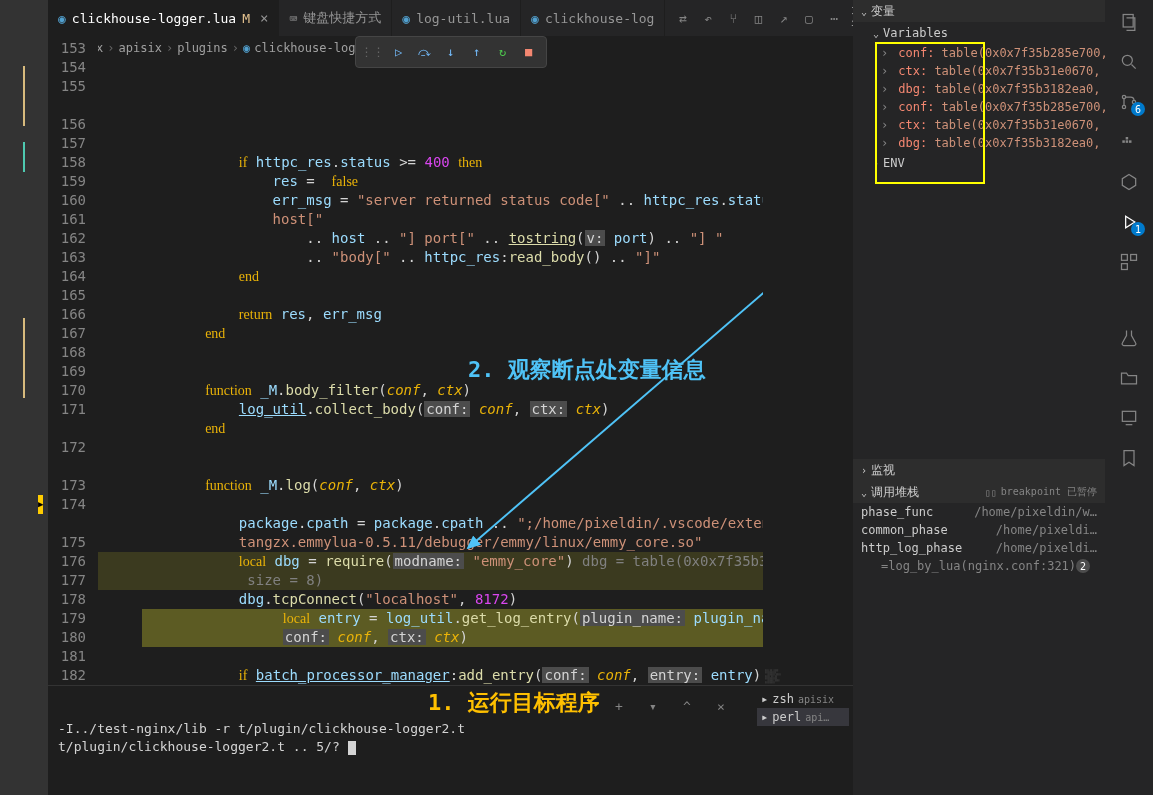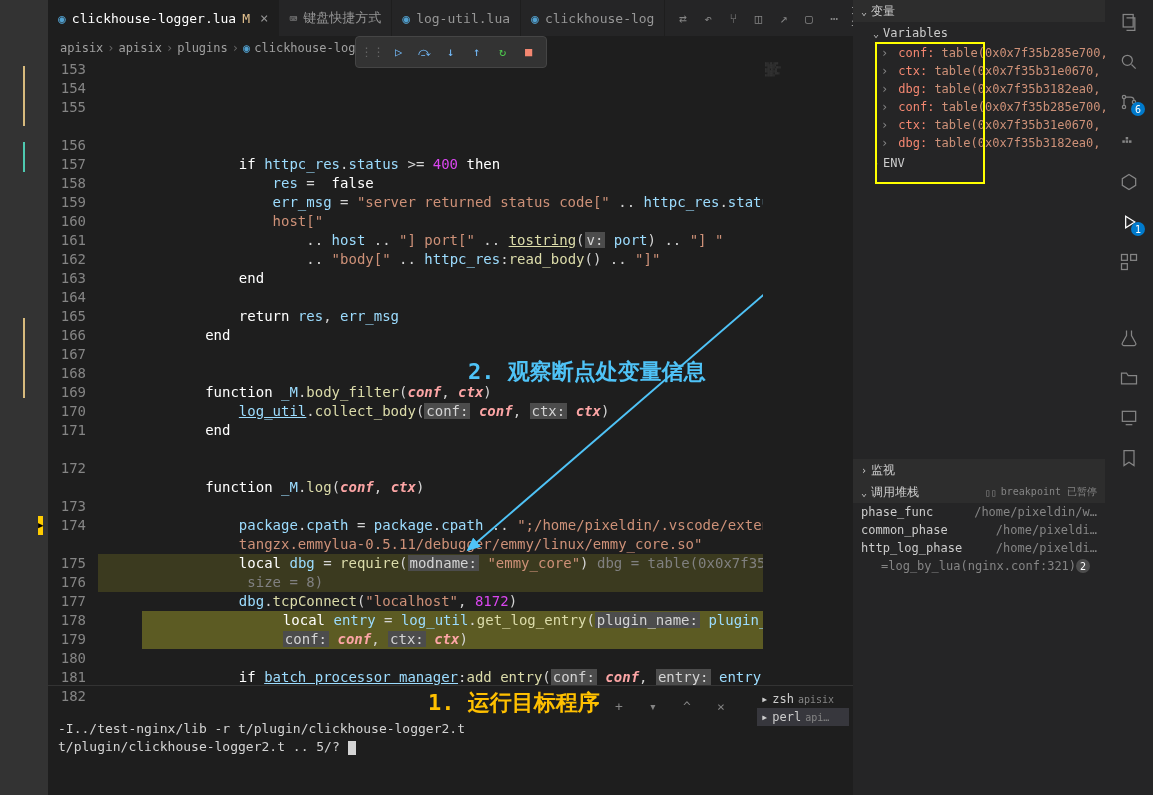--- a/index.html
+++ b/index.html
@@ -18,38 +18,38 @@
 .tab .close-x { font-size: 14px; color: #969696; margin-left: 4px; }
 .tab-actions { margin-left: auto; display: flex; align-items: center; gap: 10px; padding: 0 10px; color: #c5c5c5; }
 .tab-actions .icon-btn { width: 18px; height: 18px; }
 .run-debug { display: flex; align-items: center; gap: 6px; color: #c5c5c5; }
 .run-debug-select { display: flex; align-items: center; gap: 4px; border: 1px solid #3c3c3c; padding: 2px 6px; font-size: 12px; }
 .play-green { color: #4ec94e; }
 .breadcrumb { height: 24px; display: flex; align-items: center; padding: 0 12px; gap: 4px; color: #a0a0a0; font-size: 12px; background: #1e1e1e; }
 .breadcrumb .sep { color: #666; }
 .debug-toolbar { position: absolute; top: 0; left: 50%; transform: translateX(-50%); background: #333; border: 1px solid #454545; border-radius: 4px; display: flex; gap: 4px; padding: 4px 6px; z-index: 10; }
 .debug-toolbar .dt-btn { width: 22px; height: 22px; display: flex; align-items: center; justify-content: center; cursor: pointer; color: #c5c5c5; }
-.editor-wrap { flex: 1; display: flex; position: relative; min-height: 0; }
+.editor-wrap { flex: 1; display: flex; position: relative; min-height: 0; align-items: flex-end; }
 .line-numbers { width: 50px; text-align: right; padding-right: 12px; color: #858585; font-size: 14px; line-height: 19px; padding-top: 0; user-select: none; background: #1e1e1e; }
 .line-numbers div { height: 19px; }
 .line-numbers .current-line { position: relative; }
 .line-numbers .bp-arrow { position: absolute; left: -10px; background: #ffcc00; color: #000; font-size: 9px; }
 .code-area { flex: 1; font-size: 14px; line-height: 19px; white-space: pre; overflow: hidden; position: relative; }
 .code-line { height: 19px; padding-left: 6px; }
 .code-line.hl { background: #3b3a1f; }
 .code-line.hl-yellow { background: #5c5b23; margin-left: 44px; }
 .minimap { width: 90px; background: #1e1e1e; position: relative; opacity: 0.7; font-size: 2px; line-height: 2px; color: #555; overflow: hidden; padding: 2px; }
-.kw { color: #ffffff; }
+.kw { color: #eab308; font-family: Liberation Serif, serif; }
 .fn { color: #dcdcaa; }
 .str { color: #ce9178; }
 .num { color: #d946ef; }
 .var { color: #9cdcfe; }
 .op { color: #d4d4d4; }
 .param-hint { background: #4c4c4c; color: #d4d4d4; padding: 0 2px; }
-.param-val { color: #fca5a5; font-style: italic; font-weight: bold; }
+.param-val { color: #eab308; font-style: italic; }
 .underline { text-decoration: underline; }
 .type-cm { color: #808080; }
 .annotation { position: absolute; font-weight: bold; font-size: 22px; pointer-events: none; z-index: 20; }
 .annot1 { color: #ffc000; }
 .annot2 { color: #4fc3f7; }
 .arrow-svg { position: absolute; pointer-events: none; z-index: 15; }
 .debug-panel { width: 252px; background: #252526; display: flex; flex-direction: column; font-size: 12px; color: #ccc; }
 .panel-section-header { height: 22px; display: flex; align-items: center; padding: 0 8px; background: #2d2d2d; cursor: pointer; gap: 4px; }
 .panel-section-header .chev { font-size: 10px; }
 .var-row { padding: 2px 0 2px 28px; font-family: monospace; font-size: 12px; white-space: nowrap; overflow: hidden; }

